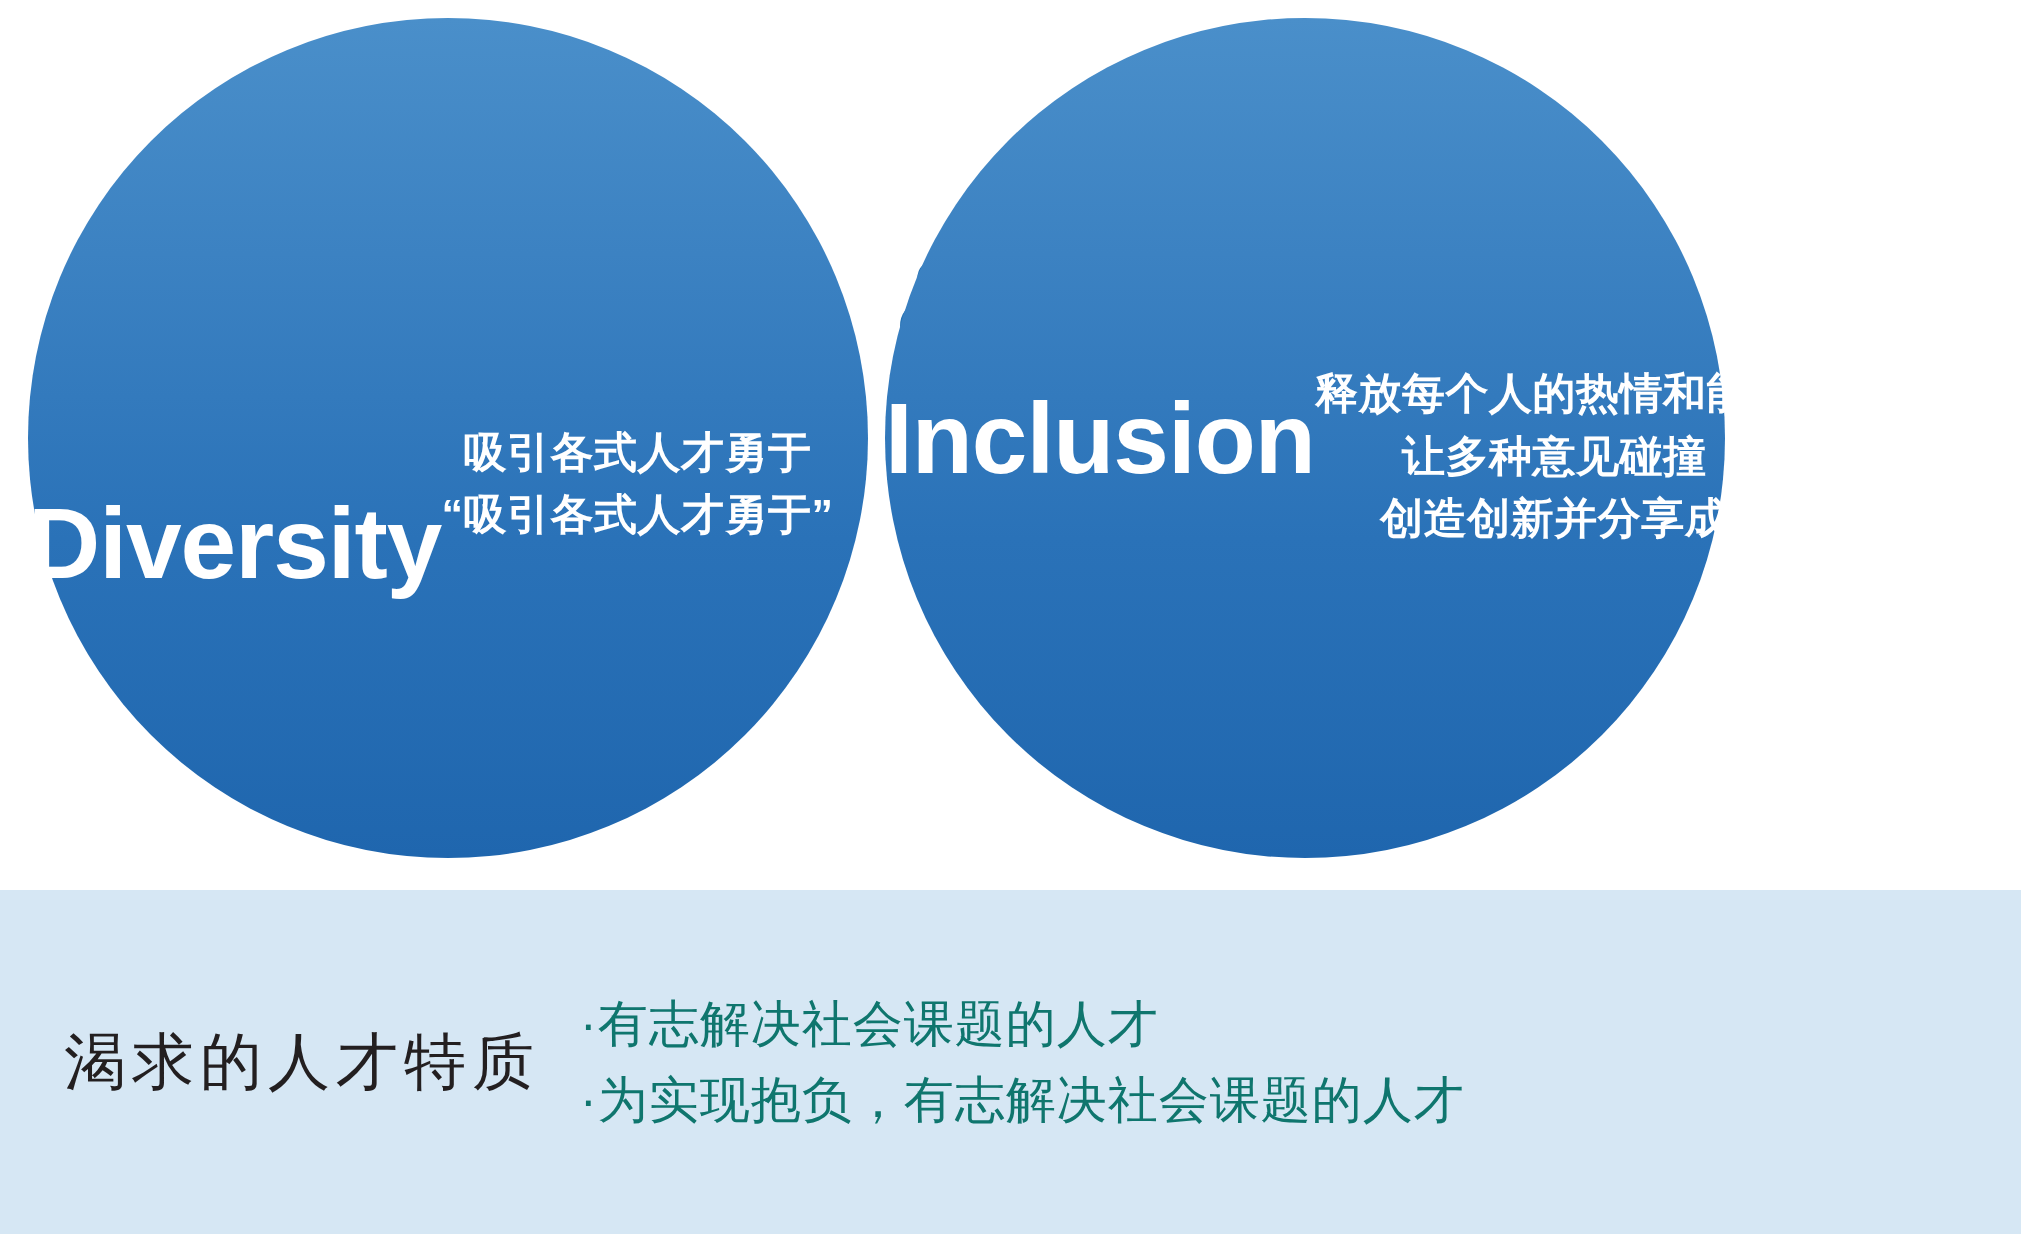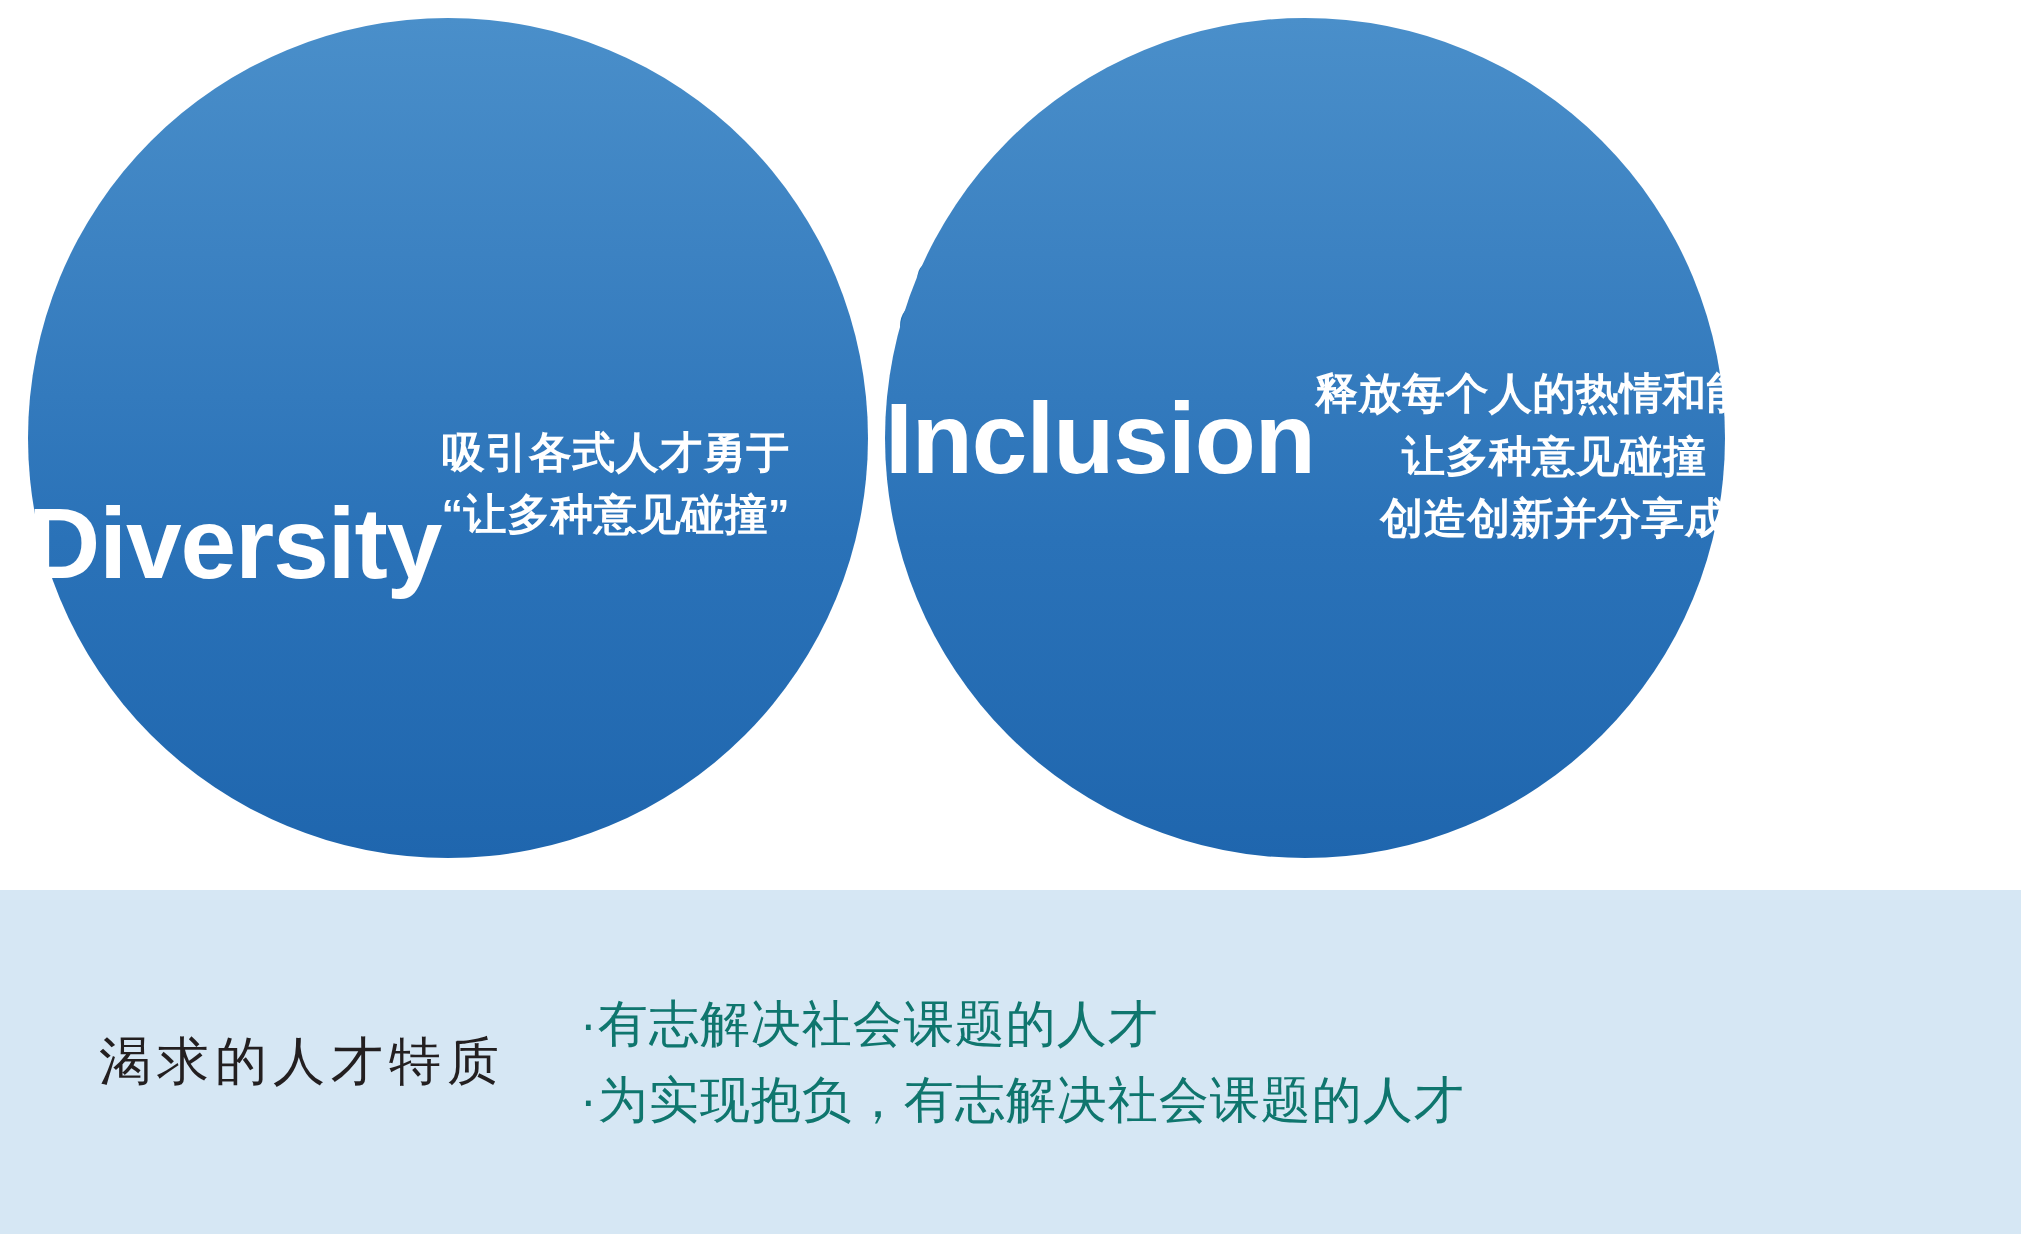--- a/index.html
+++ b/index.html
@@ -98,21 +98,21 @@
     height: 344px;
     background: #d6e7f4;
     display: flex;
     align-items: center;
   }
 
   #talent-label {
     width: 580px;
     flex: 0 0 580px;
     text-align: center;
-    font-size: 52px;
+    font-size: 62px;
     font-weight: 400;
     letter-spacing: 6px;
     color: #231f20;
     padding-left: 24px;
     box-sizing: border-box;
   }
 
   #talent-list {
     flex: 1 1 auto;
     padding-left: 0px;
@@ -130,21 +130,21 @@
 </style>
 </head>
 <body>
 
 <div id="diagram-area">
 
   <div class="circle" id="circle-diversity">
     <div class="circle-title">Diversity</div>
     <div class="circle-body">
       <div>吸引各式人才勇于</div>
-      <div>“让多种意见碰撞”</div>
+      <div>“吸引各式人才勇于”</div>
     </div>
   </div>
 
   <div id="ampersand">&amp;</div>
 
   <div class="circle" id="circle-inclusion">
     <div class="circle-title">Inclusion</div>
     <div class="circle-body">
       <div>释放每个人的热情和能力，</div>
       <div>让多种意见碰撞，</div>

